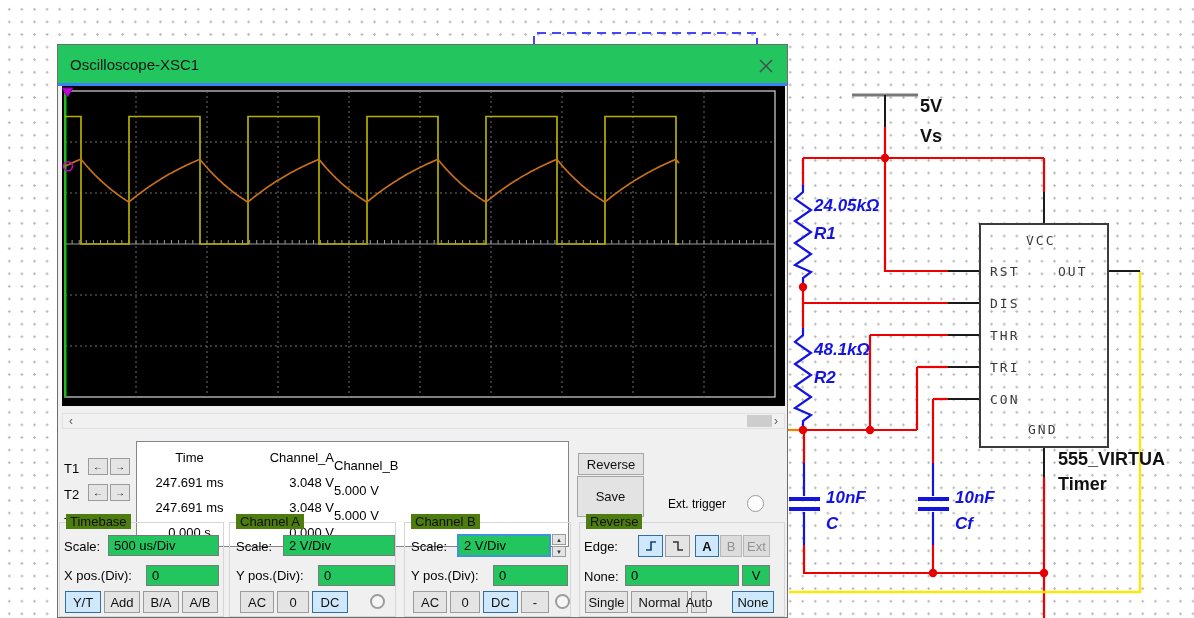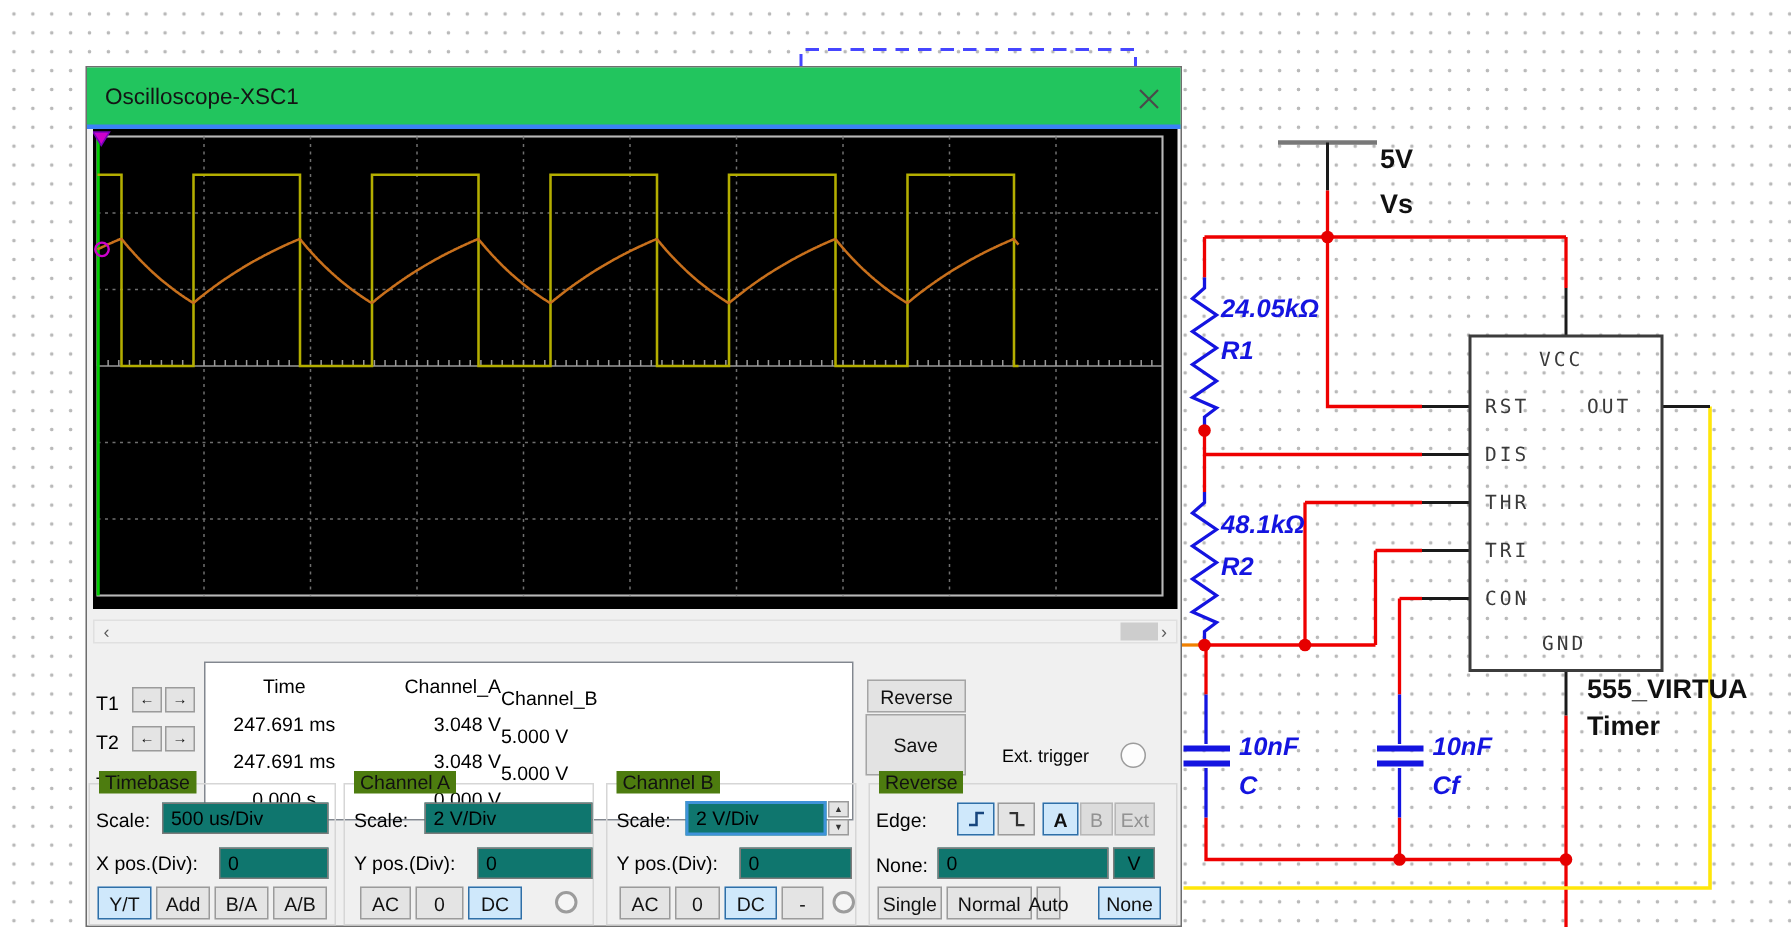--- a/index.html
+++ b/index.html
@@ -41,21 +41,21 @@
   #readout-table { left:78px; top:396px; width:433px; height:106px; background:#fff; border:1px solid #82878f; padding-top:3px; }
   .trow { display:flex; height:25px; align-items:center; }
   .tc0 { width:105px; text-align:center; } .tc1 { width:92px; text-align:right; } .tc2 { width:112px; text-align:left;margin-top:15px; }
   .pushbtn { background:#e3e3e3; border:1px solid #a5a5a5; font-size:13px; color:#111;
              display:flex; align-items:center; justify-content:center; }
   #ext-circle { width:17px; height:17px; border-radius:50%; background:#fdfdfd; border:1px solid #9c9c9c; }
 
   
   .group { border:1px solid #d6d6d6; background:transparent; }
   .gtitle { position:absolute; top:-9px; left:6px; background:#4d7c0f; padding:0 4px; font-size:13px; color:#111; }
-  .inputbox { background:#0f766e; border:1px solid #7a7a7a; font-family:"Liberation Sans",sans-serif;
+  .inputbox { background:#22c55e; border:1px solid #7a7a7a; font-family:"Liberation Sans",sans-serif;
               font-size:13px; color:#000; padding:0 0 0 5px; }
   .inputbox.bfocus { border:2px solid #3f93d9; }
   .btn { background:#e4e4e4; border:1px solid #9b9b9b; font-size:13px; color:#111;
          display:flex; align-items:center; justify-content:center; height:22px; }
   .btn.active { background:#cfe8fb; border:1px solid #2f6fa7; }
   .btn.disabled { color:#929292; background:#dcdcdc; border-color:#b7b7b7; }
   .radio { width:15px; height:15px; border-radius:50%; border:2px solid #9c9c9c; background:#f6f6f6; }
   .spin { width:14px; height:11px; background:#e4e4e4; border:1px solid #9b9b9b; font-size:6px; color:#333;
           display:flex; align-items:center; justify-content:center; }
 </style>

